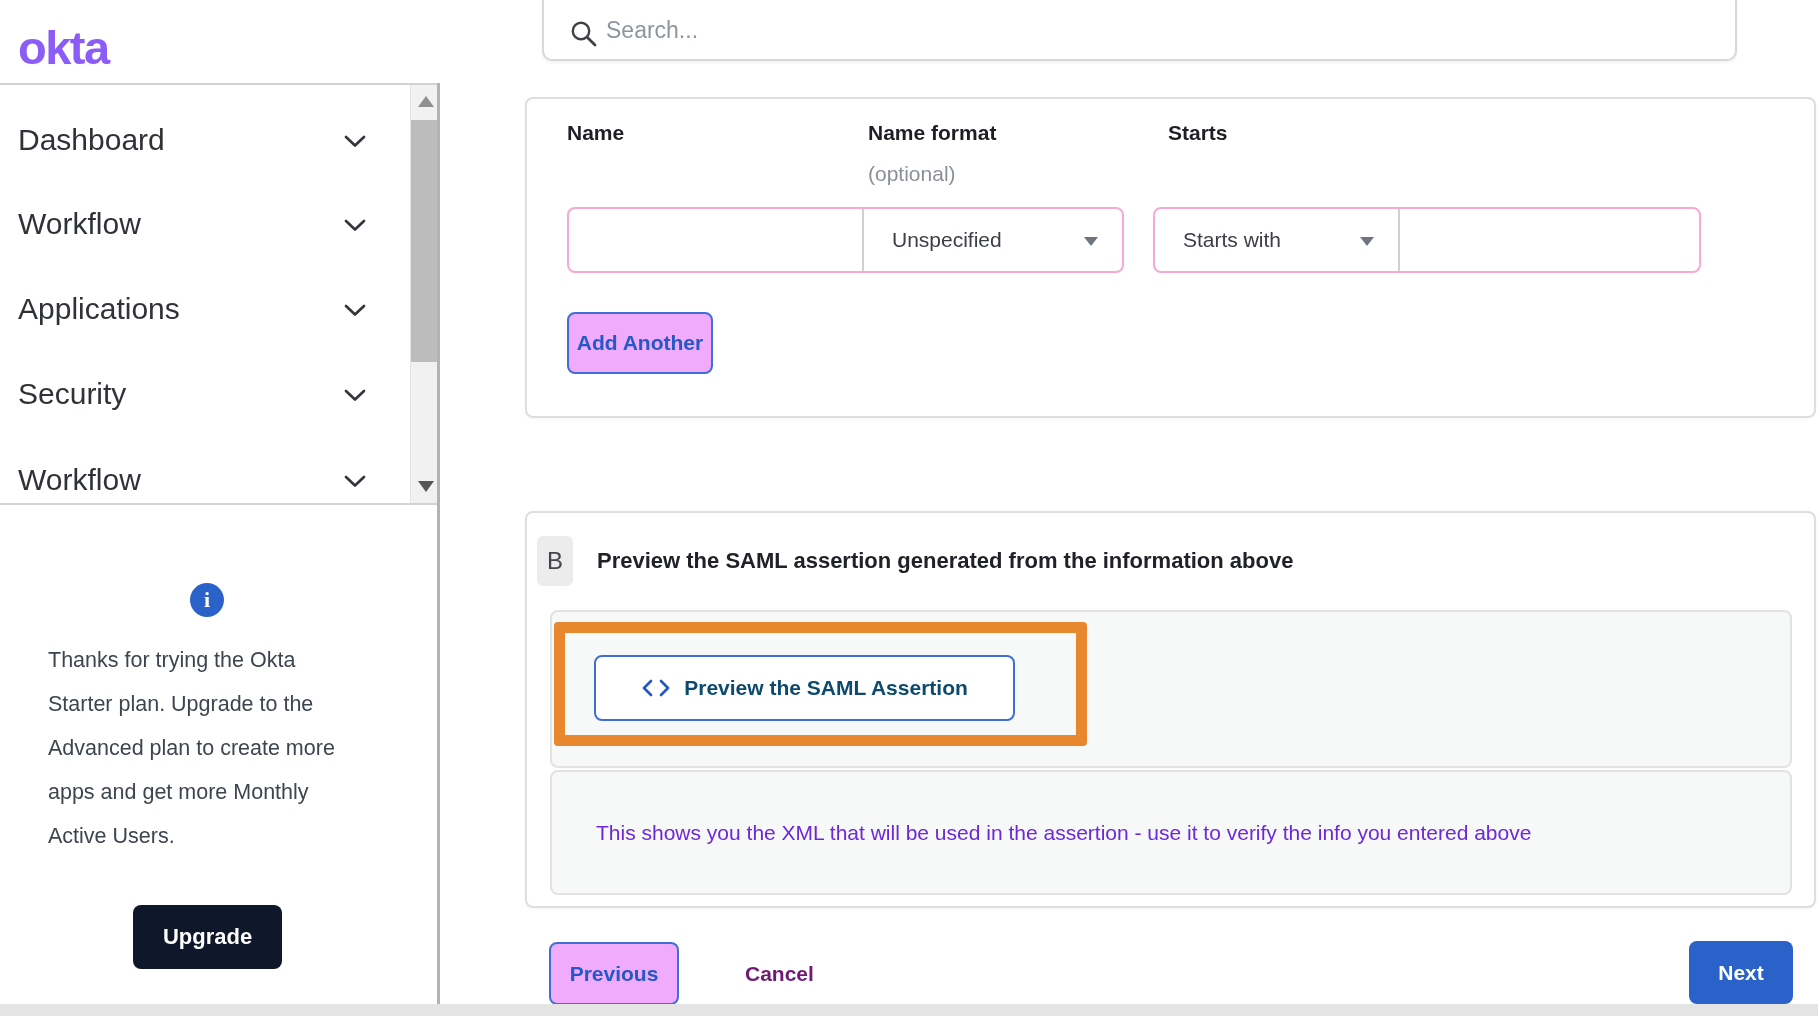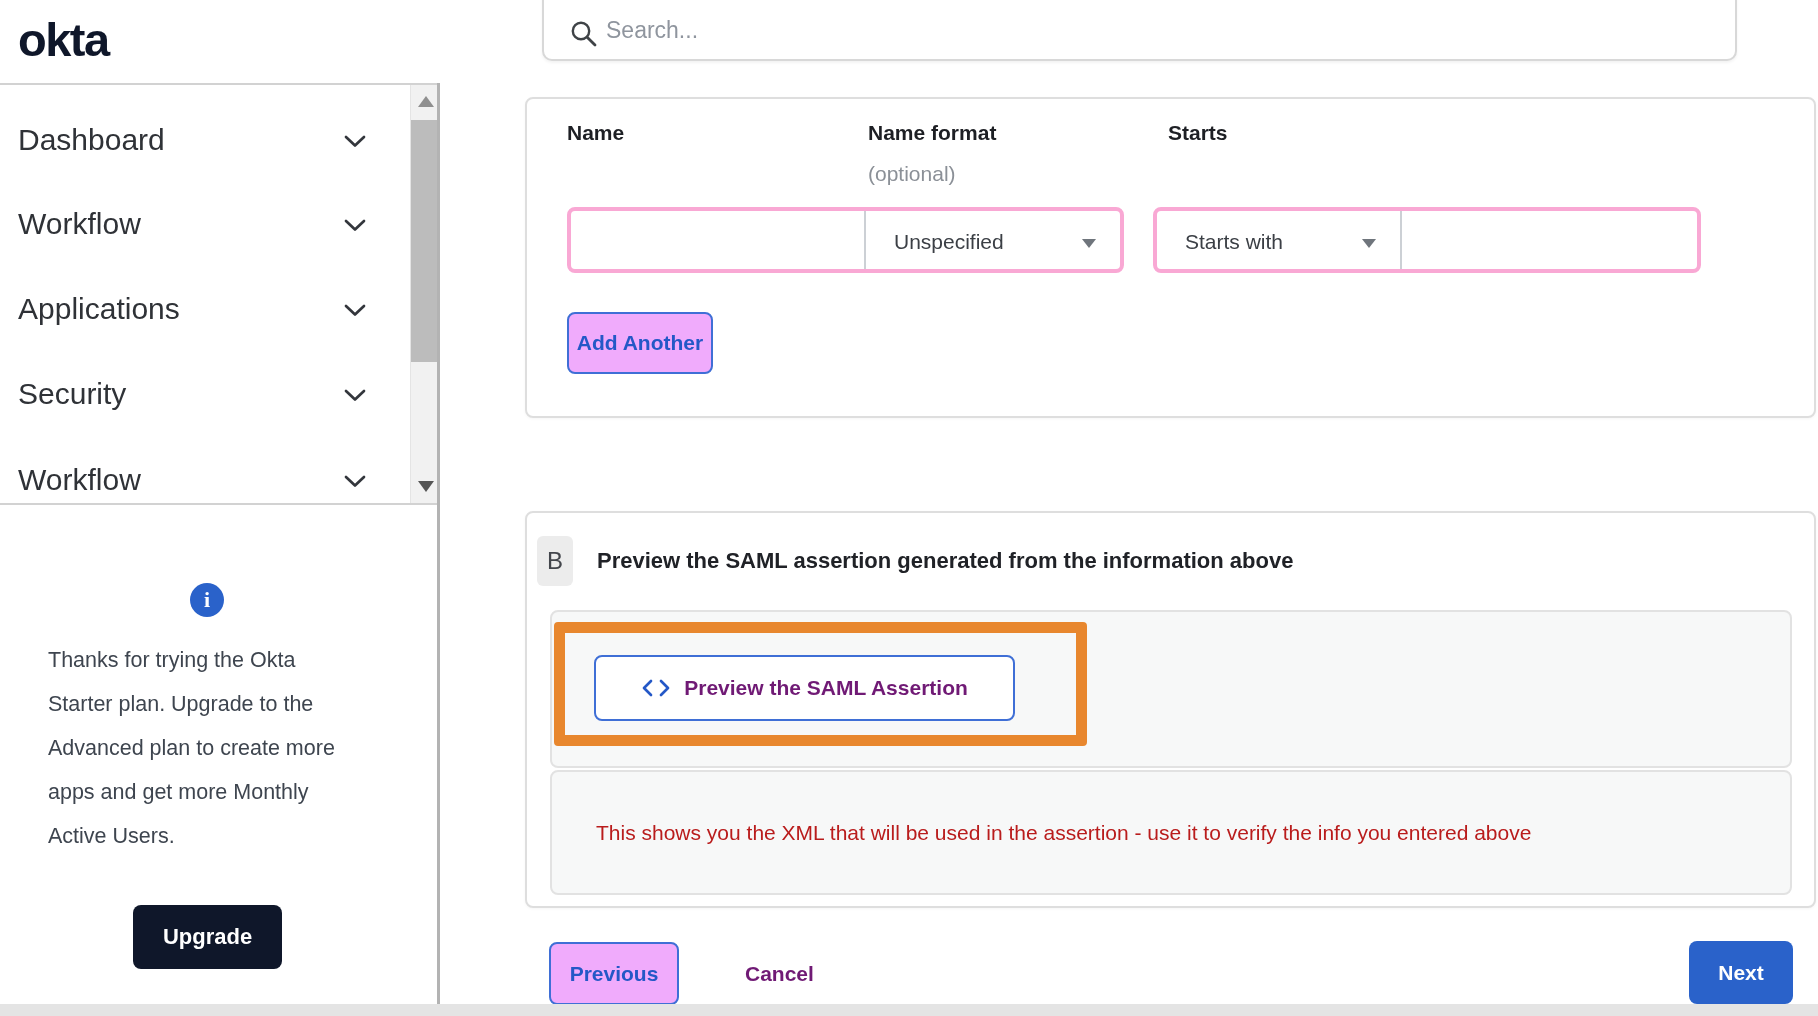--- a/index.html
+++ b/index.html
@@ -5,22 +5,22 @@
   * { margin:0; padding:0; box-sizing:border-box; }
   html,body { background:#fff; }
   #app {
     position:relative; width:1818px; height:1016px; overflow:hidden;
     background:#ffffff; font-family:"Liberation Sans", sans-serif; color:#24262b;
   }
   .abs { position:absolute; }
 
   
   .logo {
-    left:18px; top:12px; font-size:47px; font-weight:800; letter-spacing:-1.5px;
-    color:#0f172a;
+    left:18px; top:20px; font-size:47px; font-weight:800; letter-spacing:-1.5px;
+    color:#8b5cf6;
   }
   .search-box {
     left:542px; top:-12px; width:1195px; height:73px; background:#fff;
     border:2px solid #d8d8d8; border-radius:10px;
     box-shadow:0 2px 3px rgba(0,0,0,0.05);
   }
   .search-icon { position:absolute; left:26px; top:30px; }
   .search-input {
     position:absolute; left:62px; top:12px; width:1100px; height:56px;
     border:none; outline:none; font-family:"Liberation Sans",sans-serif;
@@ -76,21 +76,21 @@
     background:#fff; border:2px solid #dedede; border-radius:8px;
     box-shadow:0 1px 3px rgba(0,0,0,0.04);
   }
   .card-a { left:525px; top:97px; width:1291px; height:321px; }
   .card-b { left:525px; top:511px; width:1291px; height:397px; }
 
   .col-label { position:absolute; font-size:21px; font-weight:700; color:#1d1f24; }
   .col-hint  { position:absolute; font-size:21px; color:#8b9097; }
 
   .field-group {
-    position:absolute; height:66px; border:4px solid #f9a8d4; border-radius:8px;
+    position:absolute; height:66px; border:2px solid #f9a8d4; border-radius:8px;
     background:#fff; display:flex;
   }
   .fg-cell { position:relative; height:100%; }
   .fg-sep { width:2px; background:#ccd0d5; height:100%; }
   .text-input {
     width:100%; height:100%; border:none; outline:none; background:transparent;
     font-family:"Liberation Sans",sans-serif; font-size:21px; color:#3b3f45; padding:0 16px;
   }
   .select-val {
     position:absolute; left:28px; top:0; line-height:62px; font-size:21px; color:#3b3f45;
@@ -120,26 +120,26 @@
     border:2px solid #e2e2e2; border-radius:8px;
   }
   .highlight-rect {
     position:absolute; left:27px; top:109px; width:533px; height:124px;
     border:11px solid #e8872e; border-radius:4px; z-index:3; pointer-events:none;
   }
   .preview-btn {
     position:absolute; left:67px; top:142px; width:421px; height:66px;
     background:#fff; border:2px solid #3f6fd6; border-radius:8px; z-index:2;
     display:flex; align-items:center; justify-content:center; gap:13px;
-    color:#701a75; font-weight:700; font-size:21px; cursor:pointer;
+    color:#0c4a6e; font-weight:700; font-size:21px; cursor:pointer;
     font-family:"Liberation Sans",sans-serif;
   }
   .panel-desc {
     position:absolute; left:44px; top:0; height:100%; display:flex; align-items:center;
-    font-size:21px; color:#b91c1c;
+    font-size:21px; color:#6d28d9;
   }
 
   
   .prev-btn { left:549px; top:942px; width:130px; height:63px; }
   .cancel-link {
     left:745px; top:942px; height:63px; line-height:63px;
     color:#701a75; font-weight:700; font-size:21px; cursor:pointer;
   }
   .next-btn {
     left:1689px; top:941px; width:104px; height:63px; background:#2a62ca;

